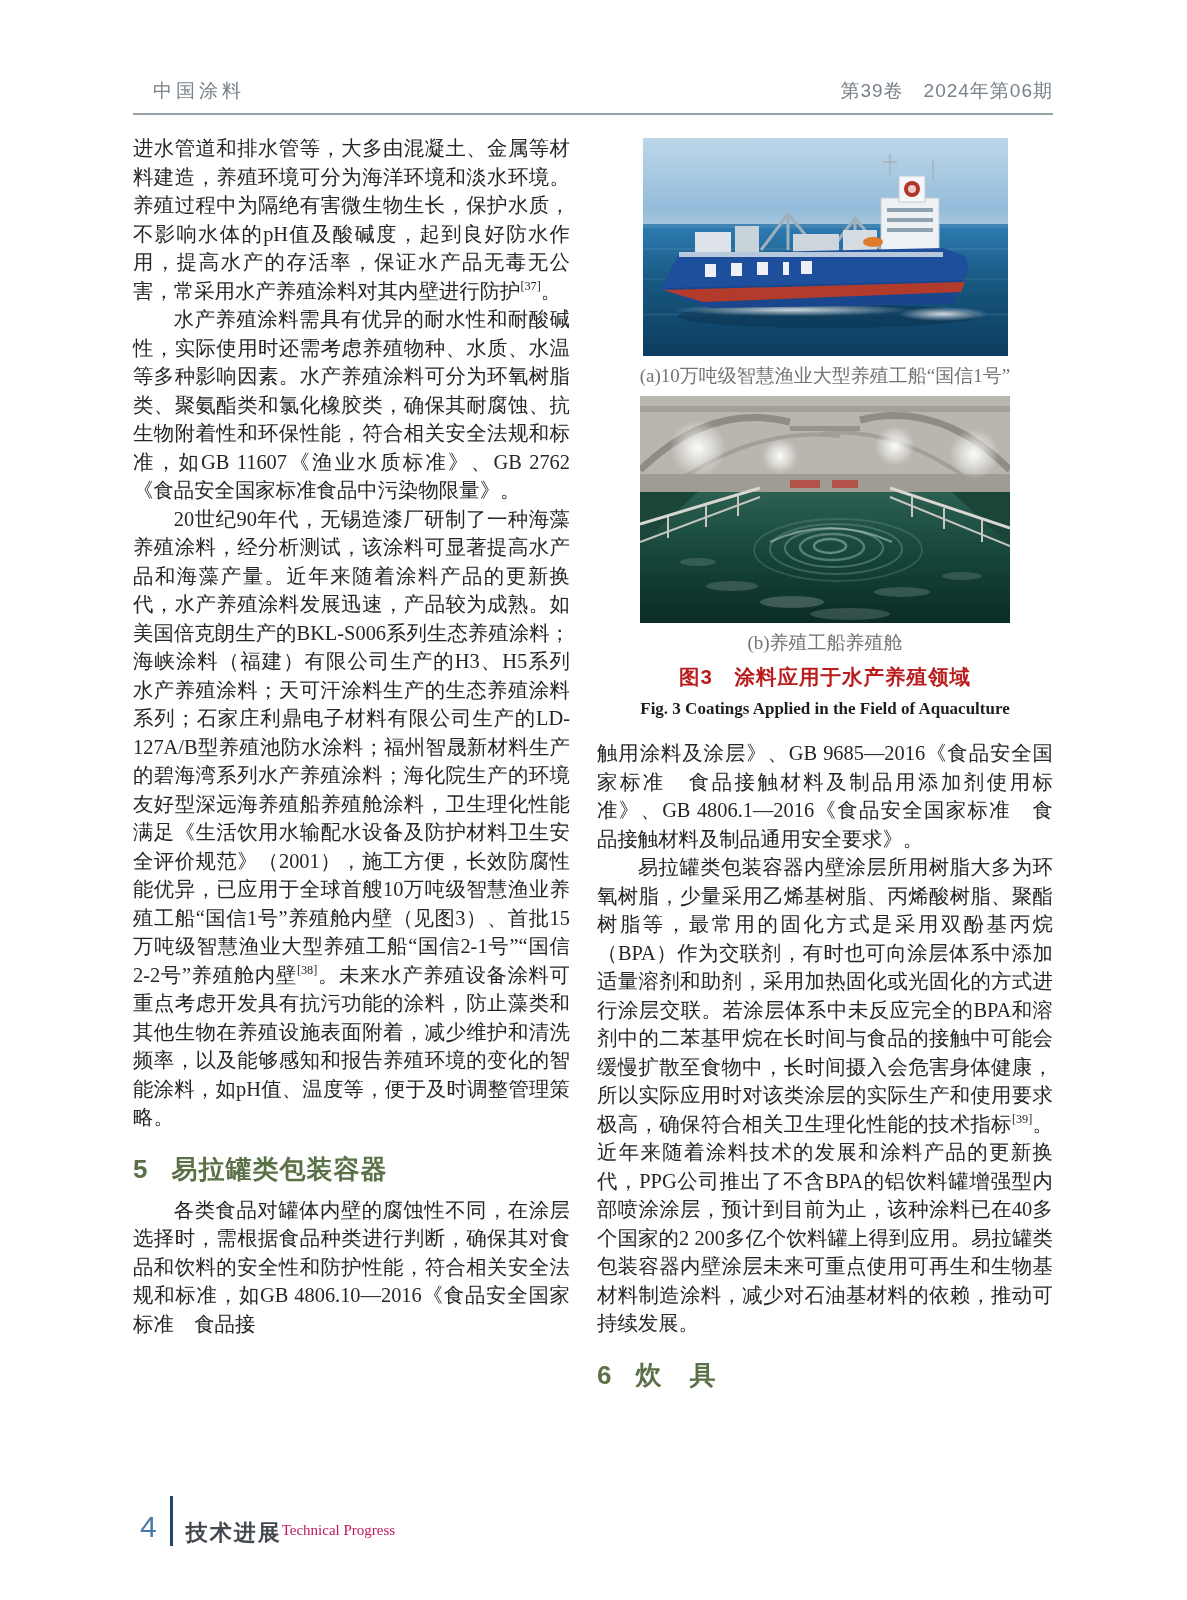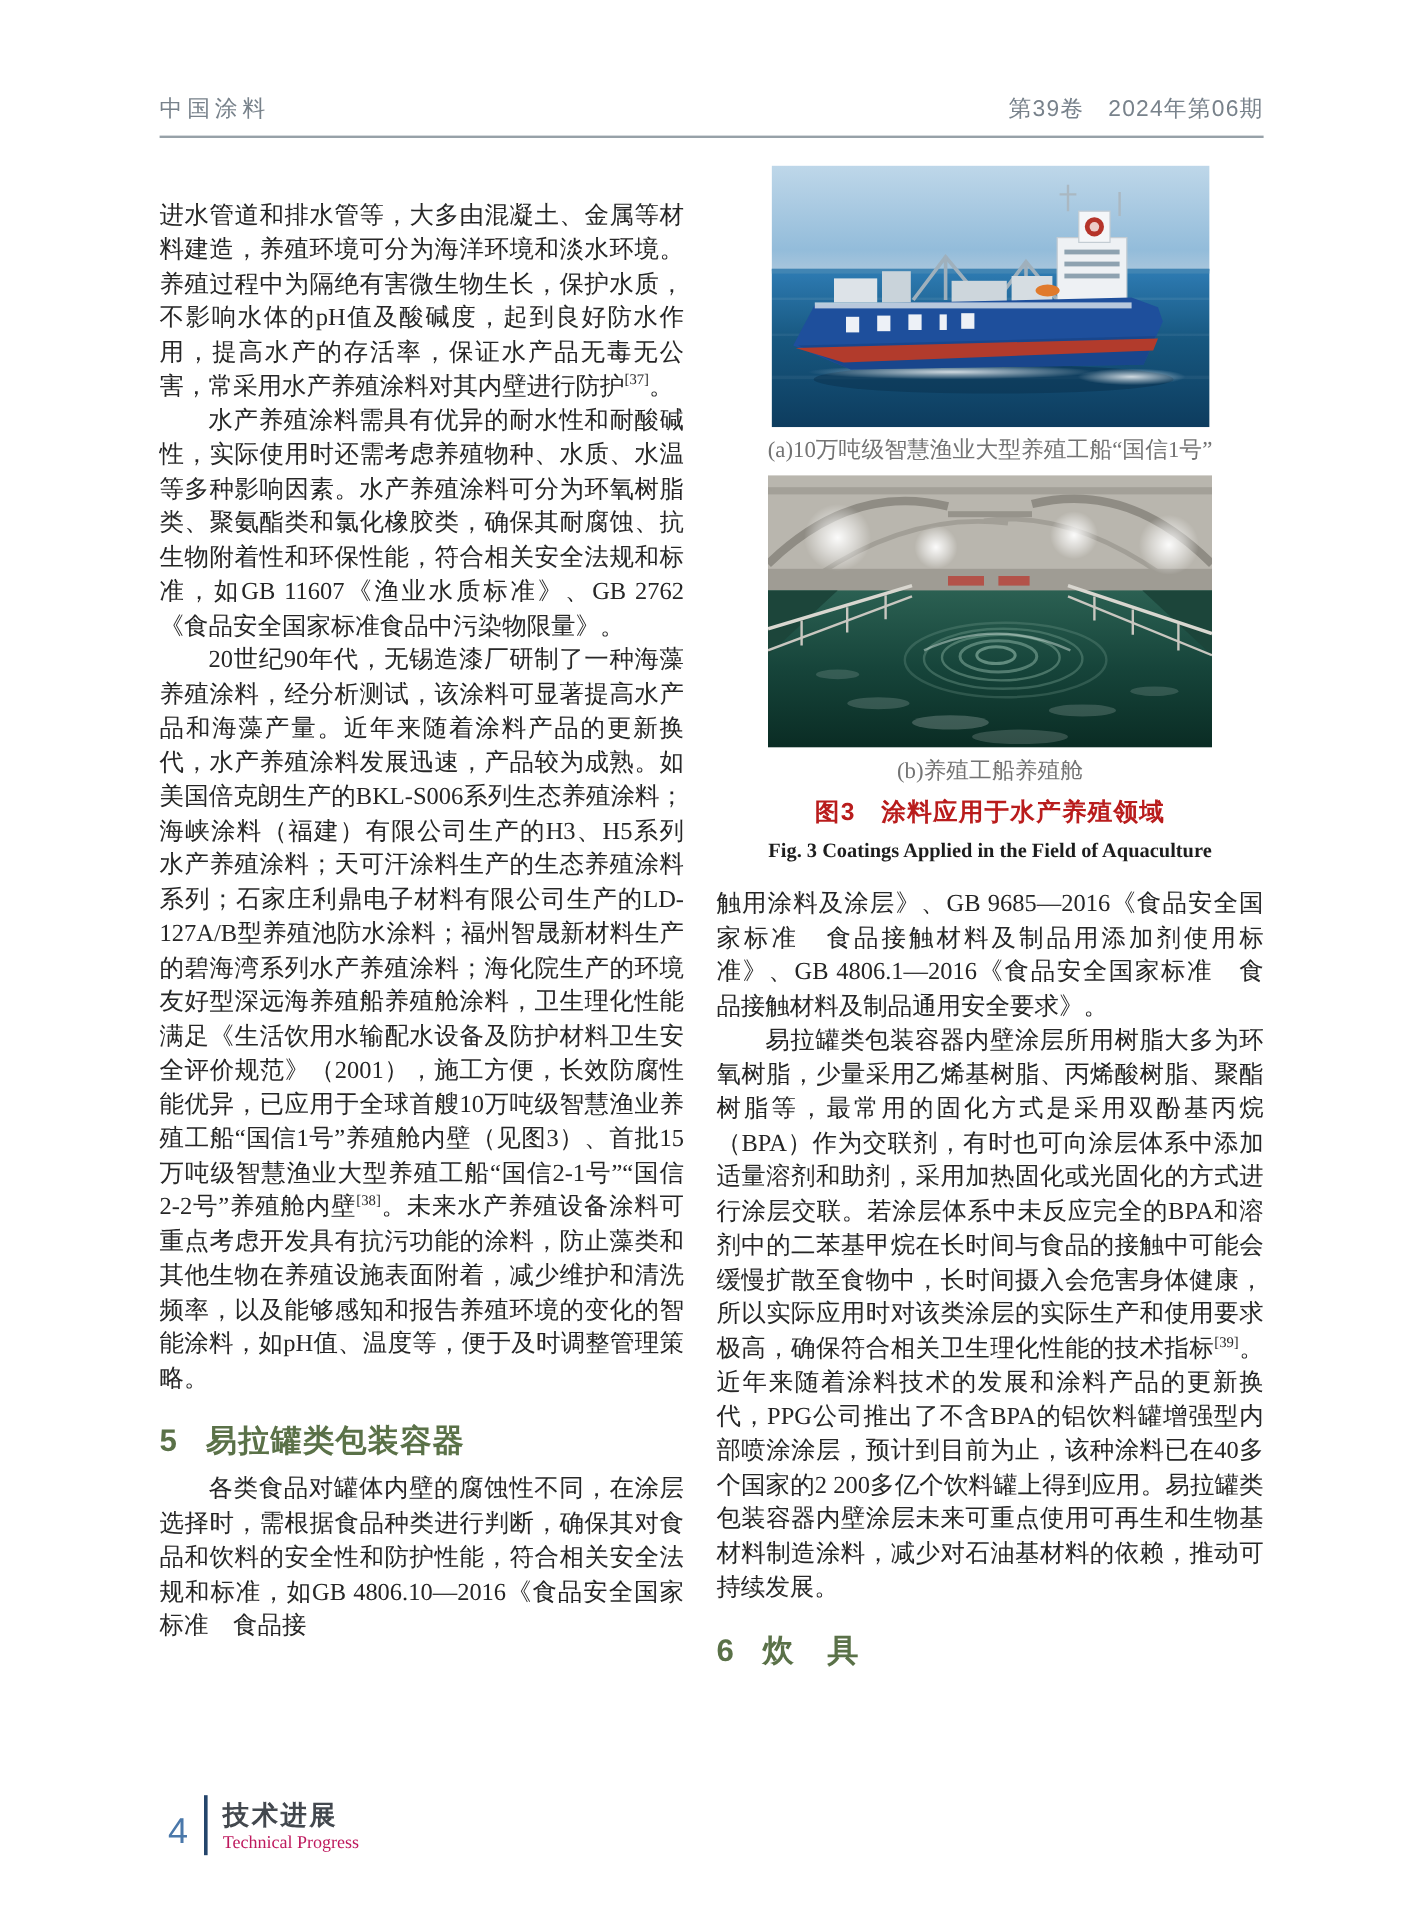--- a/index.html
+++ b/index.html
@@ -9,24 +9,24 @@
     font-family:"Liberation Serif","DejaVu Serif",serif;color:#262626;
   }
   
   .hdr{
     position:absolute;left:133px;right:134px;top:78px;
     display:flex;justify-content:space-between;align-items:flex-end;
     padding-bottom:9px;border-bottom:2px solid #97a1a8;
     font-family:"Liberation Sans","DejaVu Sans",sans-serif;
     font-size:19px;color:#78828b;
   }
-  .hdr .journal{letter-spacing:4px;}
+  .hdr .journal{letter-spacing:4px;margin-left:20px;}
   .hdr .issue{letter-spacing:1px;}
   
-  .content{position:absolute;top:134px;left:133px;display:flex;gap:27px;align-items:center;}
+  .content{position:absolute;top:134px;left:133px;display:flex;gap:27px;}
   .col{display:block;}
   .col-left{width:437px;}
   .col-right{width:456px;}
   .para{
     margin:0;font-size:20.4px;line-height:28.5px;
     text-align:justify;text-indent:2em;
   }
   .para.no-indent{text-indent:0;}
   sup{font-size:0.6em;line-height:0;vertical-align:super;}
   
@@ -54,21 +54,21 @@
     text-align:center;font-family:"Liberation Serif","DejaVu Serif",serif;
     font-weight:bold;font-size:17px;line-height:30px;color:#1d1d1d;margin:3px 0 15px;
   }
   
   .ftr{position:absolute;left:140px;top:1496px;display:flex;align-items:flex-end;gap:13px;}
   .page-num{
     font-family:"Liberation Sans","DejaVu Sans",sans-serif;
     font-size:30px;color:#4a78aa;line-height:30px;margin-bottom:4px;
   }
   .ftr-bar{width:3px;height:50px;background:#24456b;}
-  .ftr-col{display:flex;flex-direction:column;justify-content:flex-end;}
+  .ftr-col{display:flex;flex-direction:row;justify-content:flex-end;}
   .ftr-cn{
     font-family:"Liberation Sans","DejaVu Sans",sans-serif;font-weight:bold;
     font-size:22px;line-height:26px;color:#43484e;letter-spacing:2px;
   }
   .ftr-en{
     font-family:"Liberation Serif","DejaVu Serif",serif;
     font-size:15px;line-height:20px;color:#be185d;
   }
 </style>
 </head>

